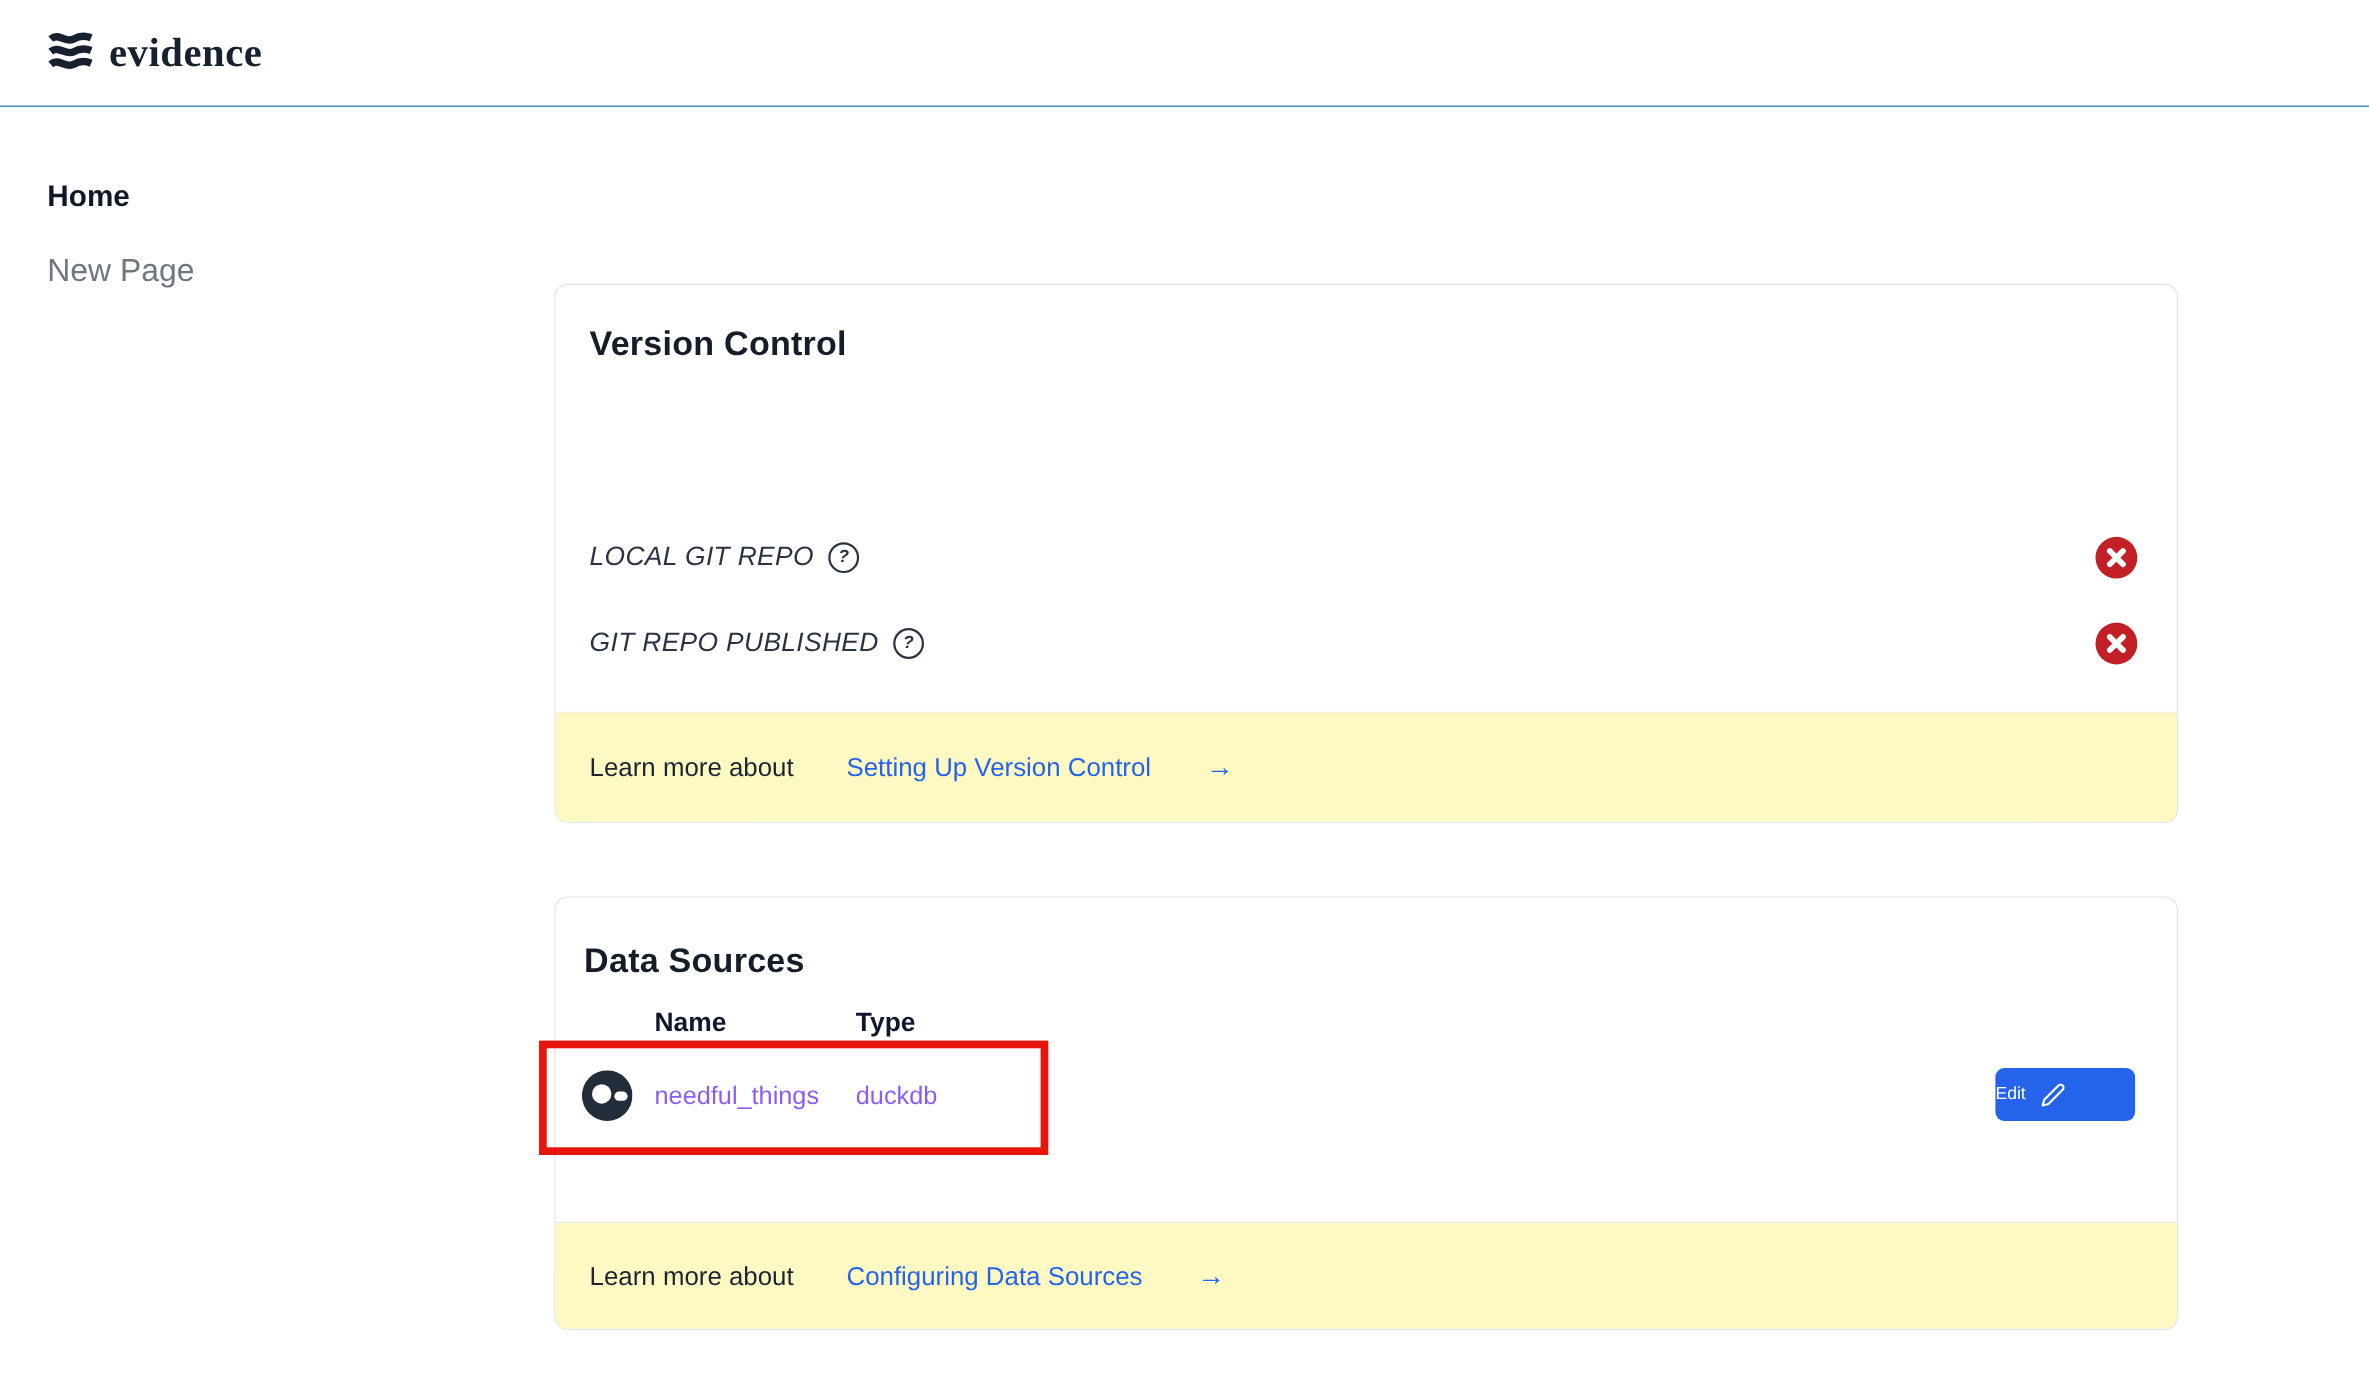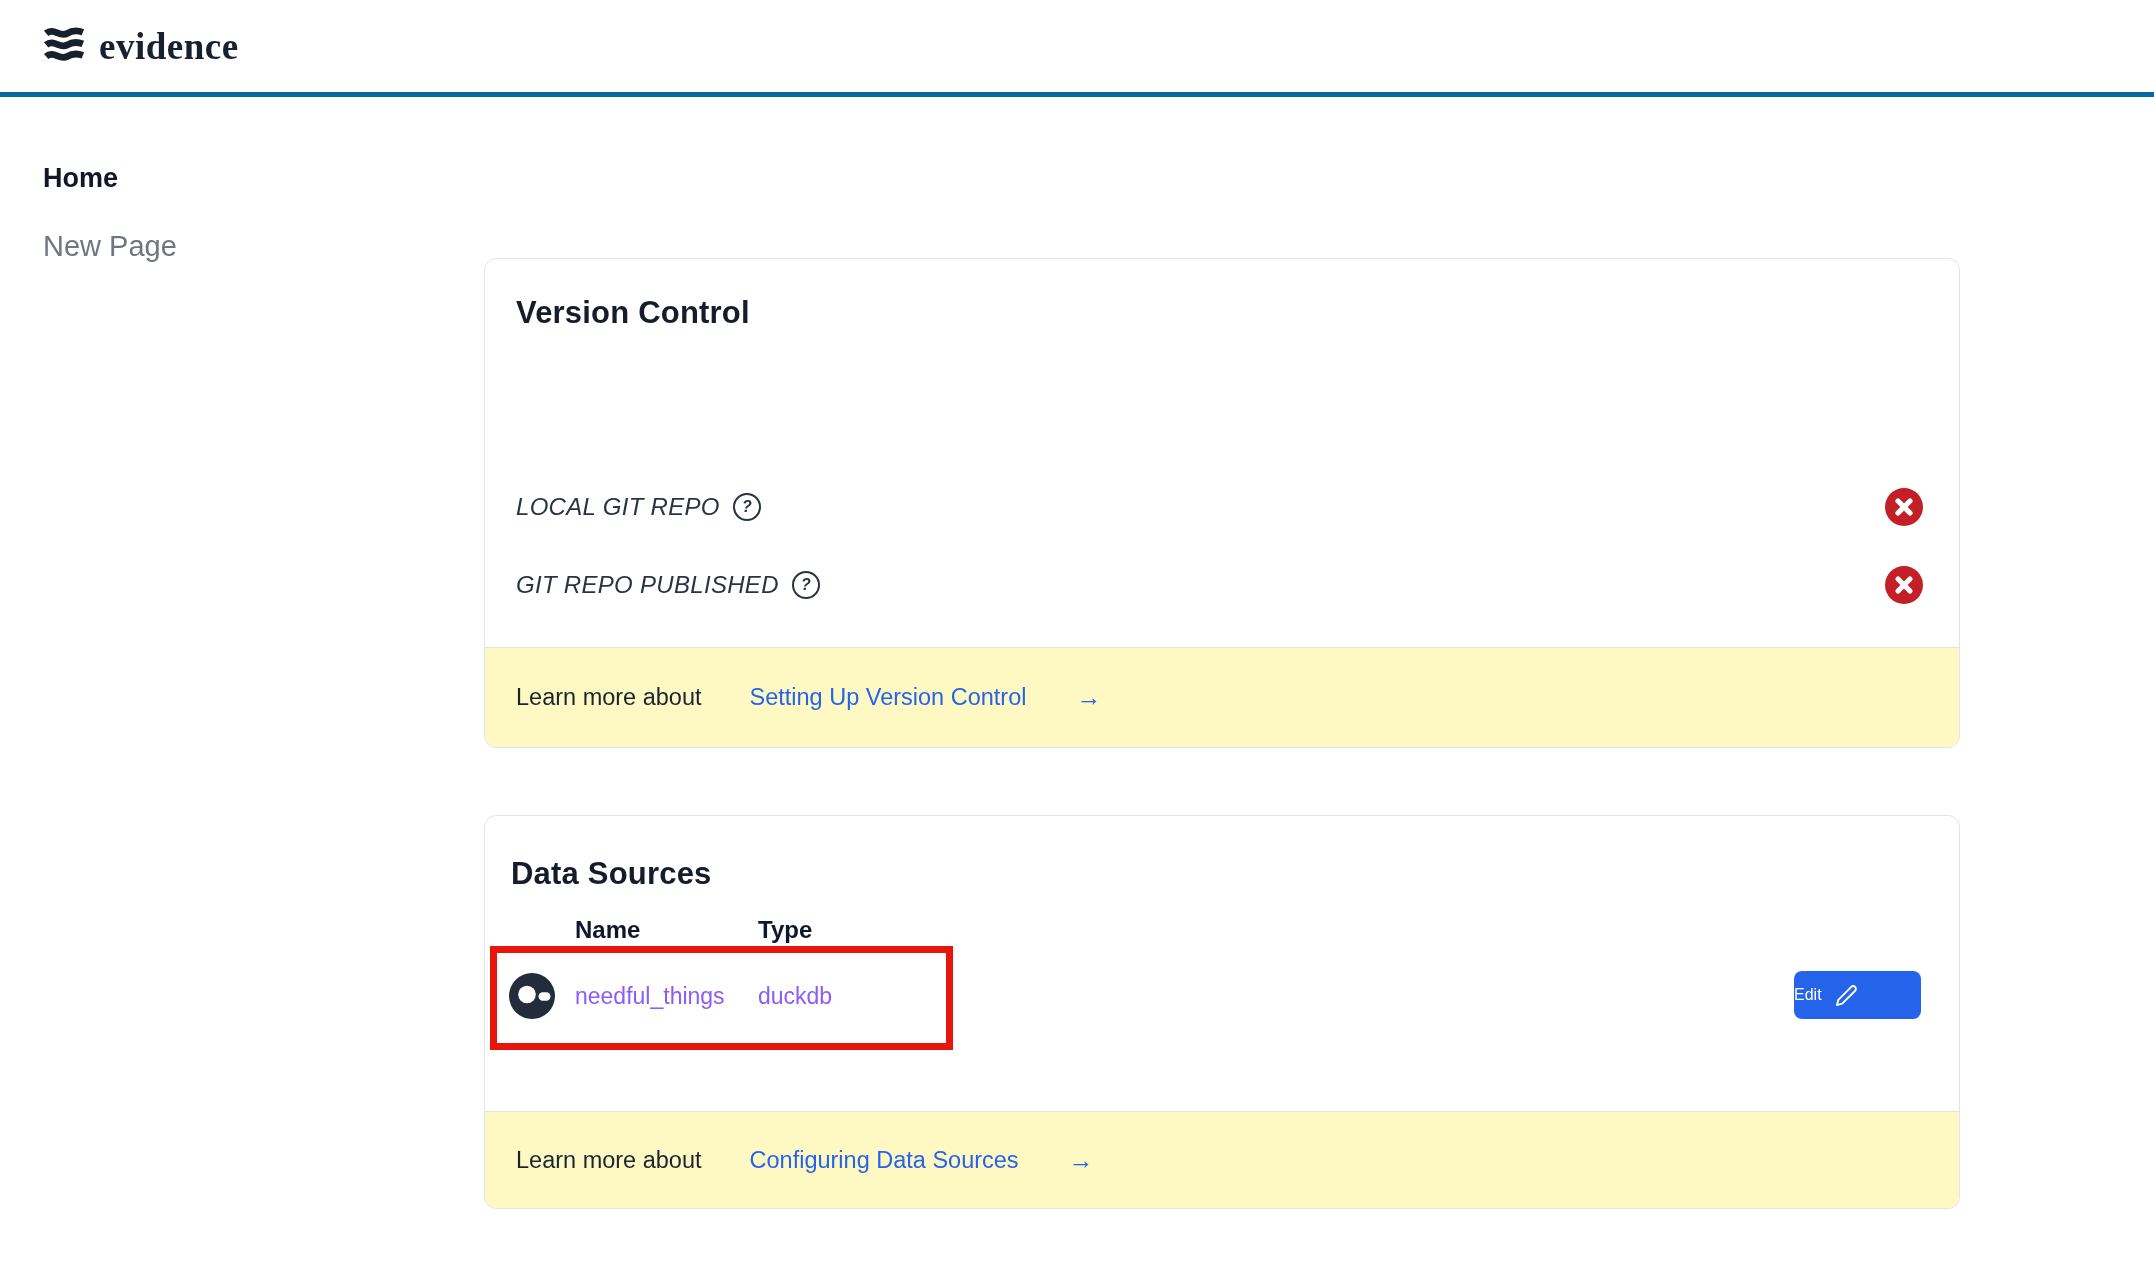--- a/index.html
+++ b/index.html
@@ -5,42 +5,42 @@
   * { margin:0; padding:0; box-sizing:border-box; }
   html,body { background:#fff; }
   .page {
     position:relative; width:2154px; height:1263px; background:#ffffff;
     font-family:"Liberation Sans", sans-serif; overflow:hidden; color:#232b38;
   }
 
   
   .topbar {
     position:absolute; top:0; left:0; width:2154px; height:97px;
-    background:#fff; border-bottom:5px solid #0369a1;
+    background:#fff; border-bottom:1px solid #0369a1;
     display:flex; align-items:center; padding-left:42px;
   }
   .logo { display:flex; align-items:center; gap:13px; cursor:pointer; }
   .logo-text {
     font-family:"Liberation Serif", serif; font-size:37px; font-weight:700;
     color:#16202e; letter-spacing:.5px;
   }
 
   
   .nav-home {
     position:absolute; left:43px; top:163px; font-size:27px; font-weight:700;
     color:#101827; cursor:pointer;
   }
   .nav-newpage {
     position:absolute; left:43px; top:230px; font-size:29px; font-weight:400;
     color:#6e7680; cursor:pointer;
   }
 
   
   .card {
-    position:absolute; left:484px; width:1476px; background:#fff;
+    position:absolute; left:504px; width:1476px; background:#fff;
     border:1px solid #e0e3e8; border-radius:12px;
   }
   .card-vc { top:258px; height:490px; }
   .card-ds { top:815px; height:394px; }
 
   .card-title {
     position:absolute; left:31px; top:36px; font-size:31px; font-weight:700;
     color:#151d2b; letter-spacing:.2px;
   }
   .card-ds .card-title { left:26px; top:40px; }

